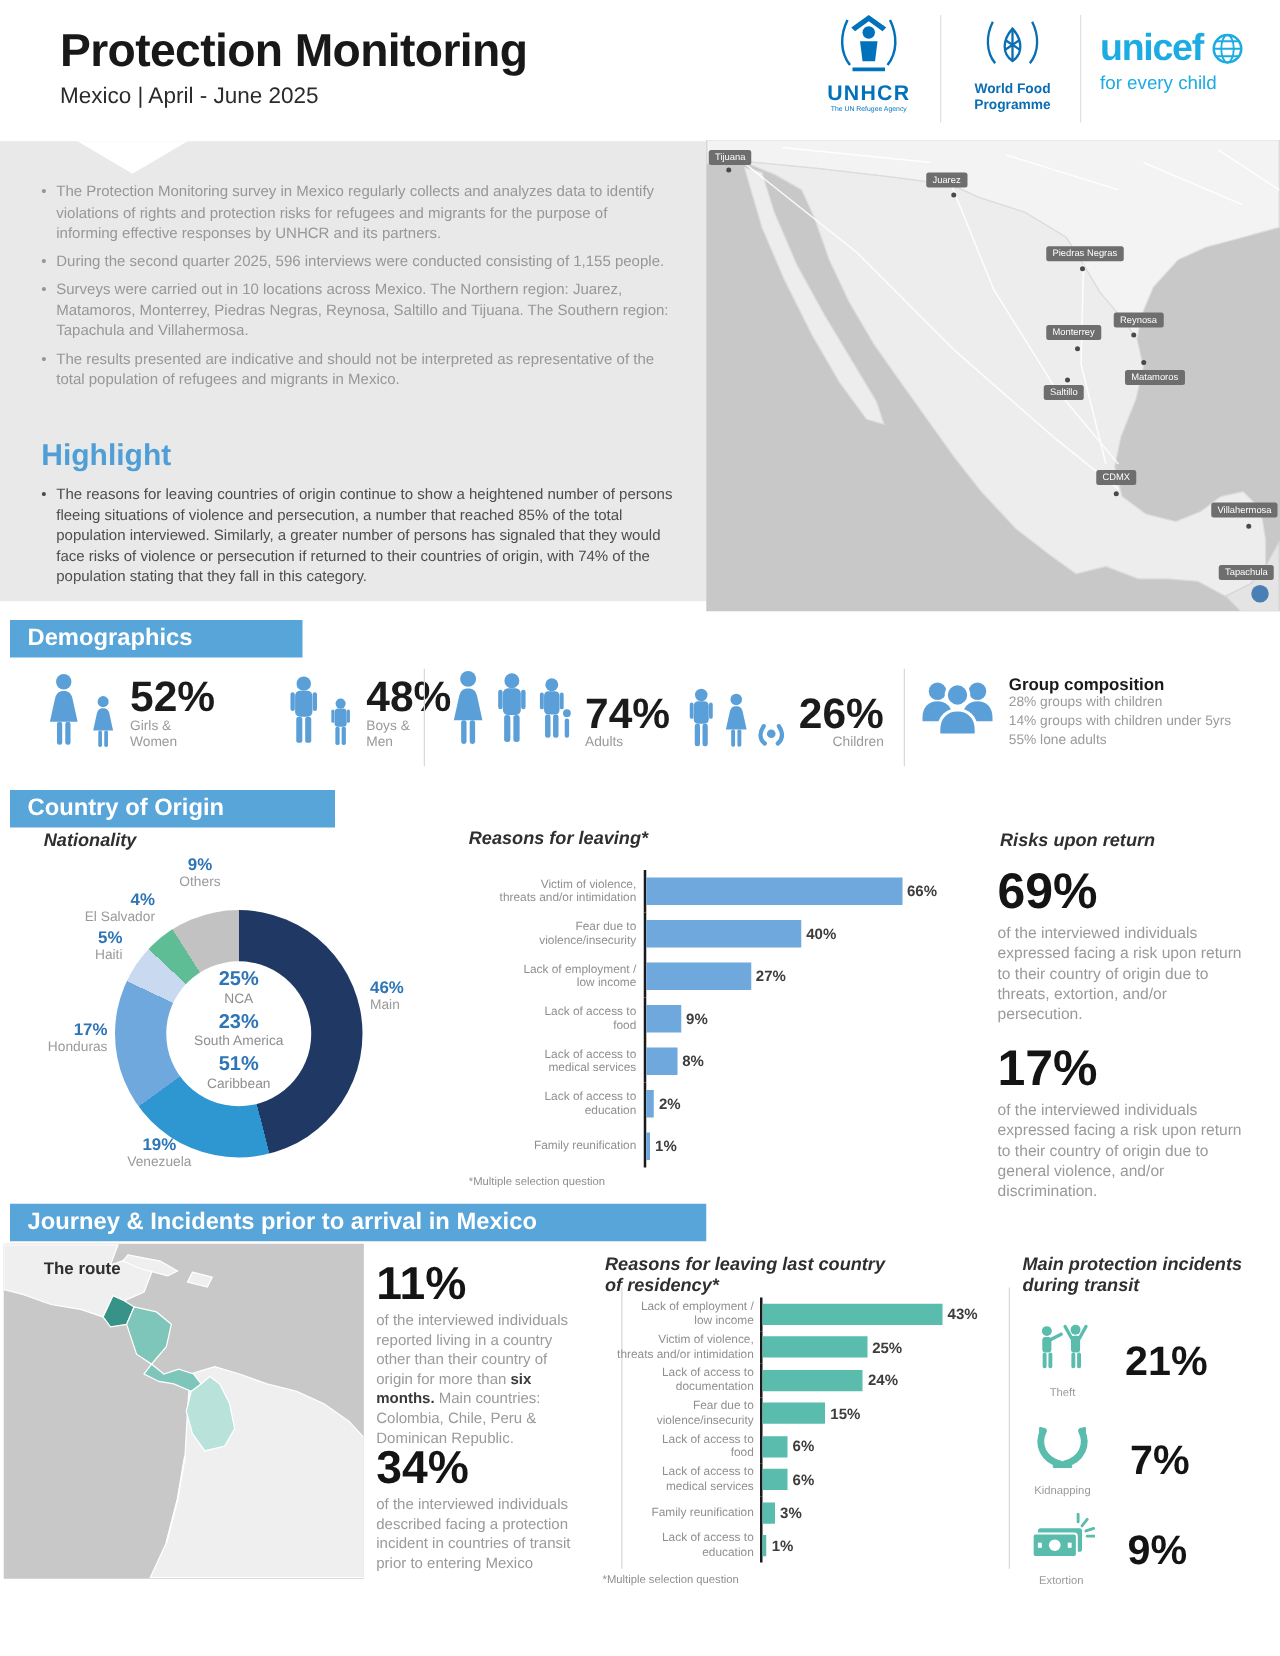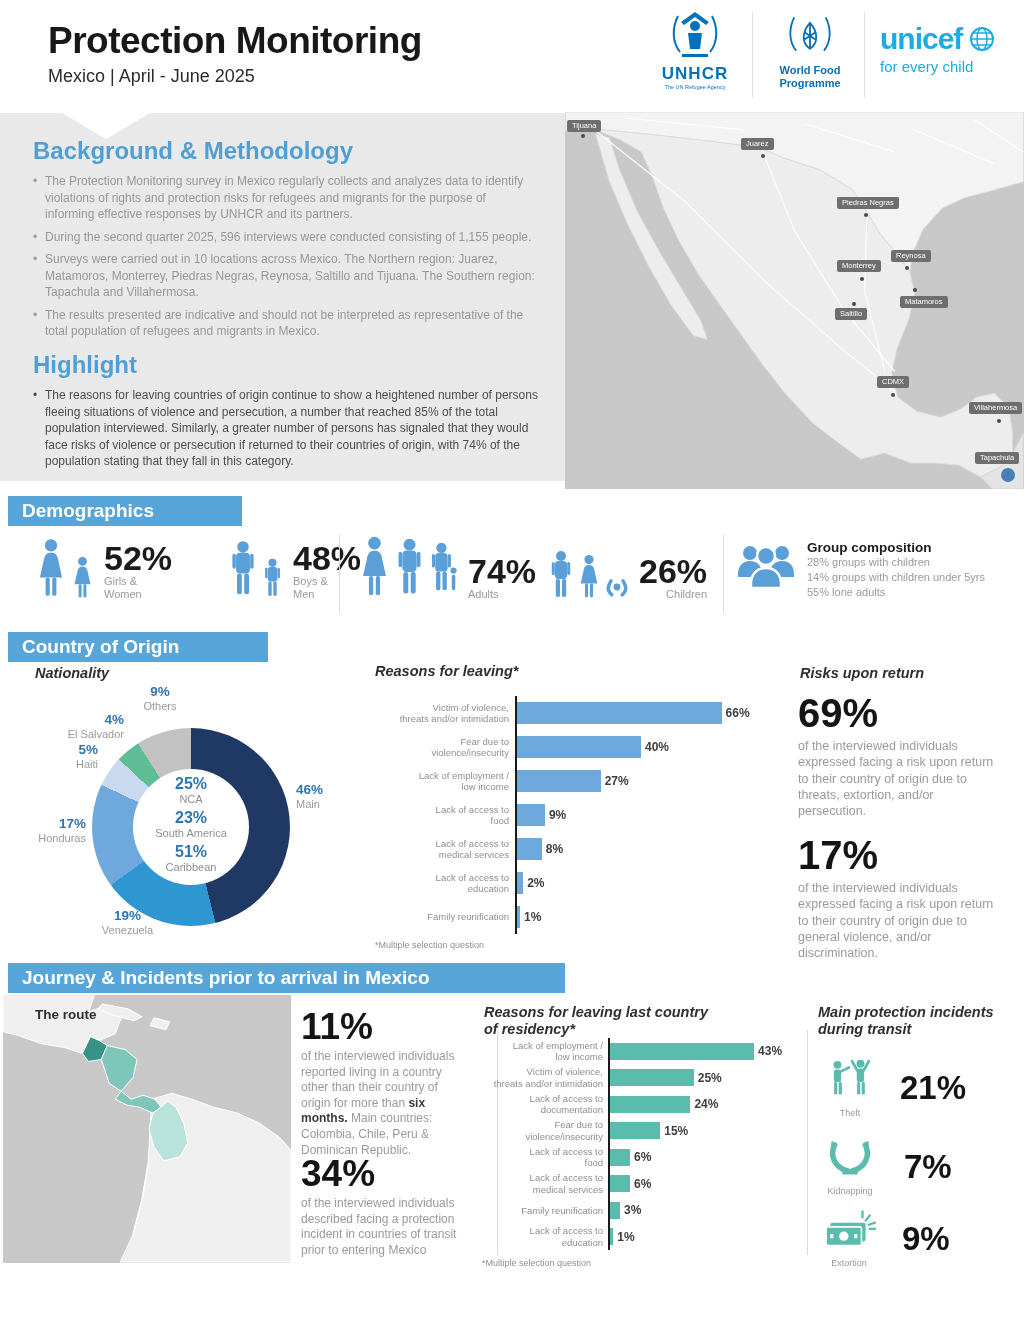--- a/index.html
+++ b/index.html
@@ -133,21 +133,20 @@
           <path d="M3,14 h22 M5,8 h18 M5,20 h18" stroke="#1cabe2" stroke-width="1.5" fill="none"></path>
         </svg>
       </div>
       <div class="unicef-tag">for every child</div>
     </div>
   </div>
 
   <div class="gray-panel">
     <div class="notch"></div>
     <div class="bg-block">
-      <div class="sec-heading">Background &amp; Methodology</div>
       <ul class="bullets" style="margin-top:8px;">
         <li>The Protection Monitoring survey in Mexico regularly collects and analyzes data to identify violations of rights and protection risks for refugees and migrants for the purpose of informing effective responses by UNHCR and its partners.</li>
         <li>During the second quarter 2025, 596 interviews were conducted consisting of 1,155 people.</li>
         <li>Surveys were carried out in 10 locations across Mexico. The Northern region: Juarez, Matamoros, Monterrey, Piedras Negras, Reynosa, Saltillo and Tijuana. The Southern region: Tapachula and Villahermosa.</li>
         <li>The results presented are indicative and should not be interpreted as representative of the total population of refugees and migrants in Mexico.</li>
       </ul>
     </div>
     <div class="hl-block">
       <div class="sec-heading">Highlight</div>
       <ul class="bullets dark" style="margin-top:8px;">

